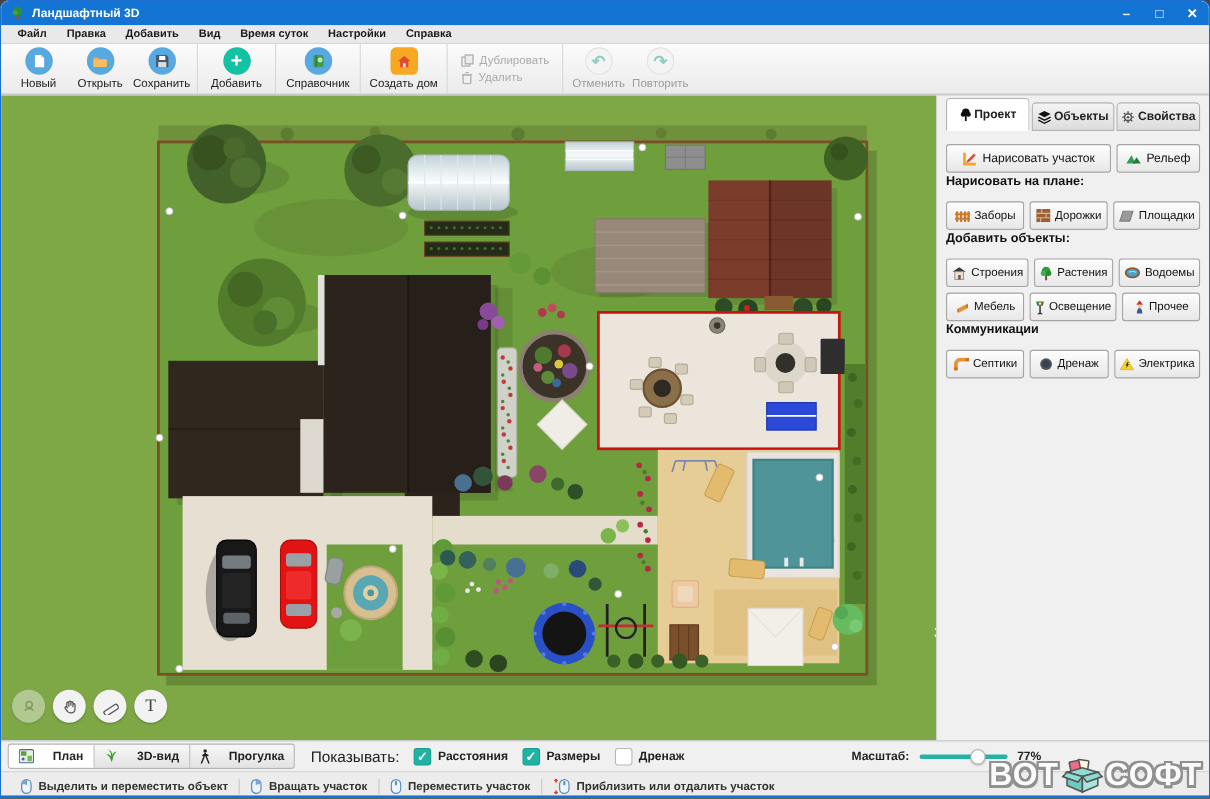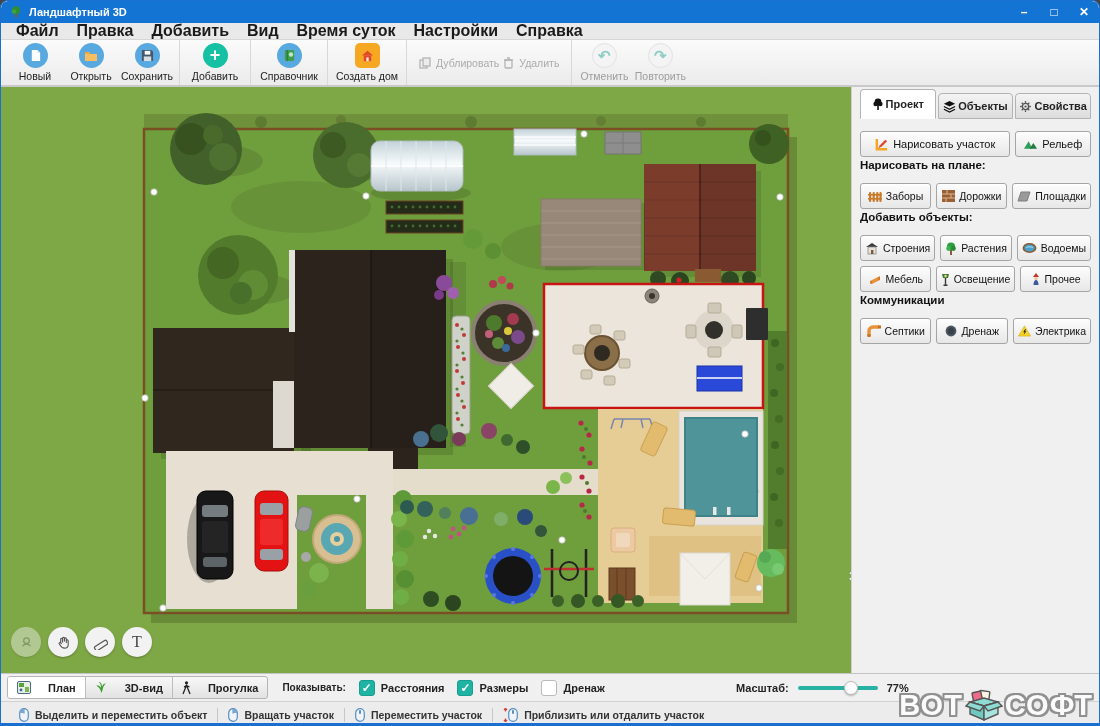--- a/index.html
+++ b/index.html
@@ -8,32 +8,32 @@
     border:1px solid #1b6fd0; border-bottom:3px solid #1b6fd0; border-radius:8px 8px 0 0; overflow:hidden;}
   
   .titlebar{height:22px; background:#1374d4; display:flex; align-items:center; color:#fff;
     font-size:11px; padding-left:8px; border-radius:7px 7px 0 0;font-weight:bold;}
   .titlebar .app-icon{width:14px;height:14px;margin-right:6px;}
   .win-controls{margin-left:auto; display:flex; height:100%;}
   .win-btn{width:30px; display:flex;align-items:center;justify-content:center; font-size:12px; cursor:default;}
   
   .menubar{height:17px; background:#e9e9e9; display:flex; align-items:center; padding-left:6px;
     border-bottom:1px solid #d6d6d6;}
-  .menu-item{font-size:16px; font-weight:700; color:#1a1a1a; padding:0 9px;}
+  .menu-item{font-size:10px; font-weight:700; color:#1a1a1a; padding:0 9px;}
   
   .toolbar{height:47px; background:linear-gradient(#fbfbfb,#ebebeb); display:flex; align-items:stretch;
     border-bottom:2px solid #c9c9c9; padding-left:2px;}
   .tb-group{display:flex; align-items:stretch; border-right:1px solid #d8d8d8; padding:0 4px;}
   .tb-item{width:56px; display:flex; flex-direction:column; align-items:center; justify-content:center; gap:2px;}
   .tb-item .lbl{font-size:10.5px; color:#222; white-space:nowrap;}
   .ci{width:25px;height:25px;border-radius:50%; display:flex;align-items:center;justify-content:center;}
   .ci.blue{background:#58a9df;}
   .ci.teal{background:#16c0a3;}
   .sq{width:25px;height:25px;border-radius:5px;background:#f7a823;display:flex;align-items:center;justify-content:center;}
-  .tb-stack{display:flex;flex-direction:row;justify-content:center;gap:4px;padding:0 8px;text-align:right;}
+  .tb-stack{display:flex;flex-direction:column;justify-content:center;gap:4px;padding:0 8px;text-align:right;}
   .tb-mini{display:flex;align-items:center;gap:5px;font-size:10.5px;color:#ababab;}
   .tb-circle-btn{width:56px;display:flex;flex-direction:column;align-items:center;justify-content:center;gap:2px;}
   .ci.ghost{background:#f4f4f4;border:1px solid #e2e2e2;color:#8fcdc6;font-size:15px;font-weight:700;}
   .tb-circle-btn .lbl{font-size:10.5px;color:#9d9d9d;}
   
   .main{display:flex; height:586px;}
   .canvas{width:865px; position:relative; background:#7ea745; overflow:hidden;}
   .canvas svg{display:block;}
   .tool-circles{position:absolute; left:10px; bottom:16px; display:flex; gap:7px;}
   .tcb{width:30px;height:30px;border-radius:50%;background:#f2f2f2;display:flex;align-items:center;
@@ -57,27 +57,27 @@
   .pbtn.small{flex:1; font-size:11px;}
   .sec-label{font-size:11.5px; font-weight:700; color:#111; margin-top:2px;}
   
   .viewbar{height:28px; background:#f0f0f0; border-top:1px solid #c4c4c4; display:flex; align-items:center;
     padding-left:6px; position:relative;}
   .vb-group{display:flex; border:1px solid #b5b5b5; border-radius:3px; overflow:hidden; height:23px; background:linear-gradient(#f8f8f8,#e2e2e2);}
   .vb-btn{display:flex; align-items:center; gap:17px; padding:0 9px; font-size:11px; font-weight:700; color:#222;
     border-right:1px solid #bdbdbd;}
   .vb-btn:last-child{border-right:none;}
   .vb-btn.active{background:#fff;}
-  .vb-label{font-size:10px; font-weight:700; color:#222; margin-left:14px;}
+  .vb-label{font-size:14px; font-weight:400; color:#222; margin-left:14px;}
   .cb-wrap{display:flex; align-items:center; gap:6px; margin-left:13px;}
   .cb{width:16px;height:16px;border-radius:3px;border:1px solid #b9b9b9;background:#fff;display:flex;
     align-items:center;justify-content:center;color:#fff;font-size:12px;font-weight:700;}
   .cb.checked{background:#1fb3a3;border-color:#189e90;}
   .cb-label{font-size:11px; font-weight:700; color:#222;}
-  .scale-wrap{position:absolute; left:735px; display:flex; align-items:center; gap:9px;}
+  .scale-wrap{position:absolute; left:773px; display:flex; align-items:center; gap:9px;}
   .scale-label{font-size:11px; font-weight:700; color:#222;}
   .slider{width:80px; height:4px; background:#26b3a4; border-radius:2px; position:relative;}
   .thumb{width:14px;height:14px;border-radius:50%;background:#fdfdfd;border:1px solid #bbb;
     position:absolute; top:-5px; left:58%; box-shadow:0 1px 2px rgba(0,0,0,.25);}
   .scale-value{font-size:11px; font-weight:700; color:#222;}
   
   .statusbar{height:26px; background:#ececec; border-top:1px solid #d2d2d2; display:flex; align-items:center;
     padding-left:8px;}
   .sb-item{display:flex; align-items:center; gap:6px; font-size:10.5px; font-weight:700; color:#333; padding:0 10px;}
   .sb-div{width:1px; height:14px; background:#c6c6c6;}

